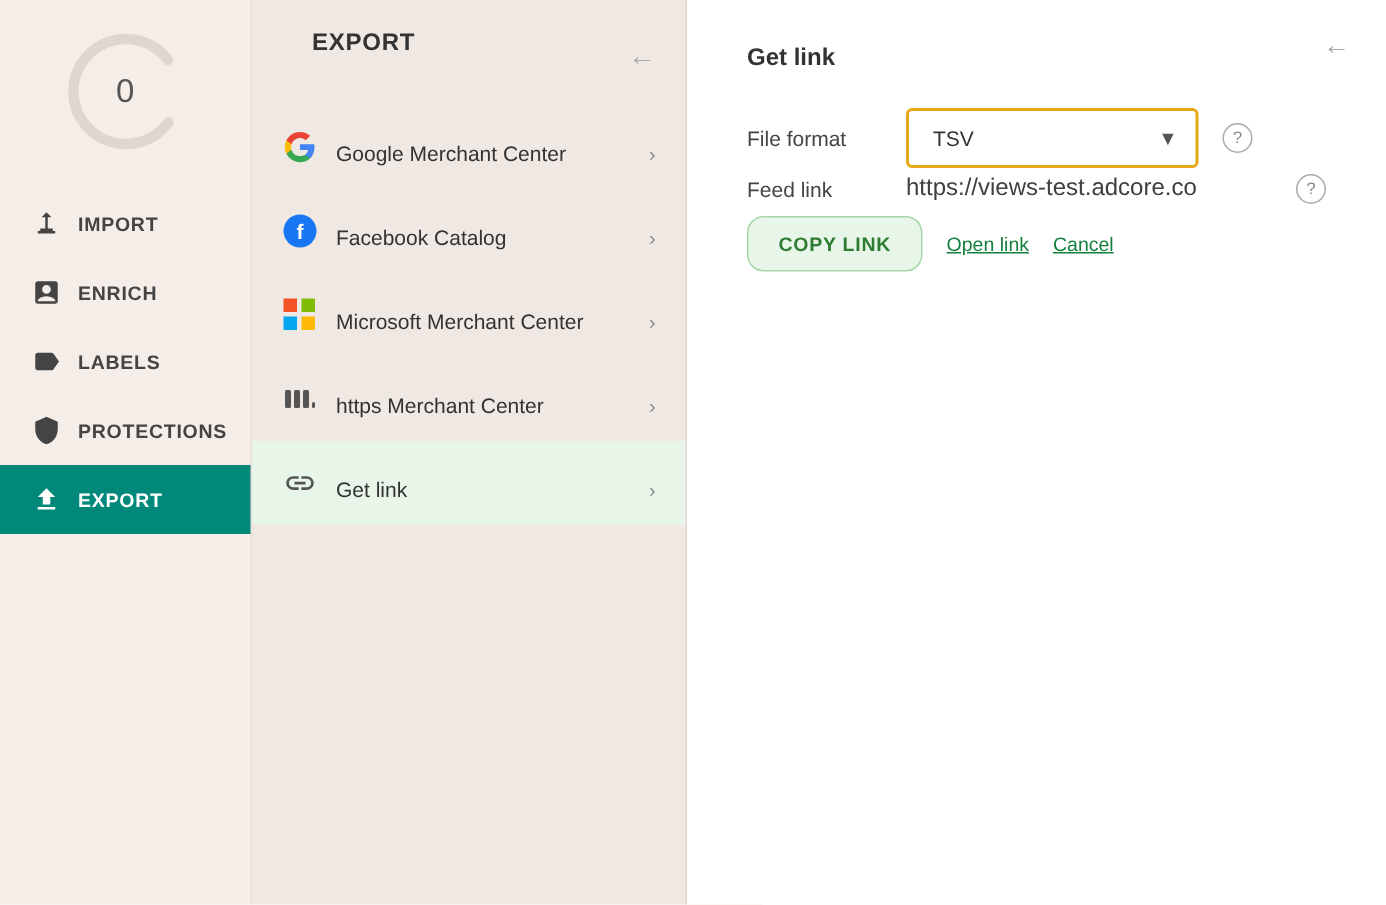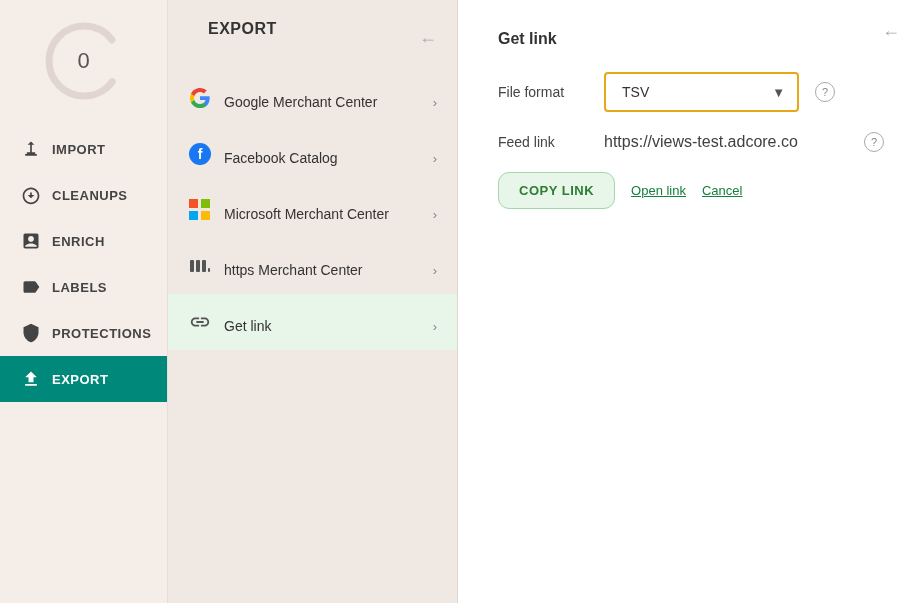--- a/index.html
+++ b/index.html
@@ -144,21 +144,21 @@
     .section-title {
       font-size: 16px;
       font-weight: 600;
       color: #333;
       margin-bottom: 24px;
     }
 
     .form-row {
       display: flex;
       align-items: center;
-      margin-bottom: 20px;
+      margin-bottom: 4px;
       gap: 16px;
     }
 
     .form-label {
       font-size: 14px;
       color: #444;
       width: 90px;
       flex-shrink: 0;
     }
 
@@ -290,28 +290,20 @@
 
     <div class="sidebar-item">
       <span class="icon">
         <svg width="20" height="20" viewBox="0 0 24 24" fill="currentColor">
             <path d="M11 16h2V7h3l-4-4-4 4h3zm-4 2H5v2h14v-2h-2v-2H7v2z"></path>
           </svg>
       </span>
       <span>IMPORT</span>
     </div>
 
-    <div class="sidebar-item">
-      <span class="icon">
-        <svg width="20" height="20" viewBox="0 0 24 24" fill="currentColor">
-            <path d="M13 9h-2v3H8l4 4 4-4h-3zm-1-6C6.48 3 2 7.48 2 13s4.48 10 10 10 10-4.48 10-10S17.52 3 12 3zm0 18c-4.41 0-8-3.59-8-8s3.59-8 8-8 8 3.59 8 8-3.59 8-8 8z"></path>
-          </svg>
-      </span>
-      <span>CLEANUPS</span>
-    </div>
 
     <div class="sidebar-item">
       <span class="icon">
         <svg width="20" height="20" viewBox="0 0 24 24" fill="currentColor">
             <path d="M19 3H5c-1.1 0-2 .9-2 2v14c0 1.1.9 2 2 2h14c1.1 0 2-.9 2-2V5c0-1.1-.9-2-2-2zm-7 3c1.93 0 3.5 1.57 3.5 3.5S13.93 13 12 13s-3.5-1.57-3.5-3.5S10.07 6 12 6zm7 13H5v-.23c0-.62.28-1.2.76-1.58C7.47 15.82 9.64 15 12 15s4.53.82 6.24 2.19c.48.38.76.97.76 1.58V19z"></path>
           </svg>
       </span>
       <span>ENRICH</span>
     </div>
 

